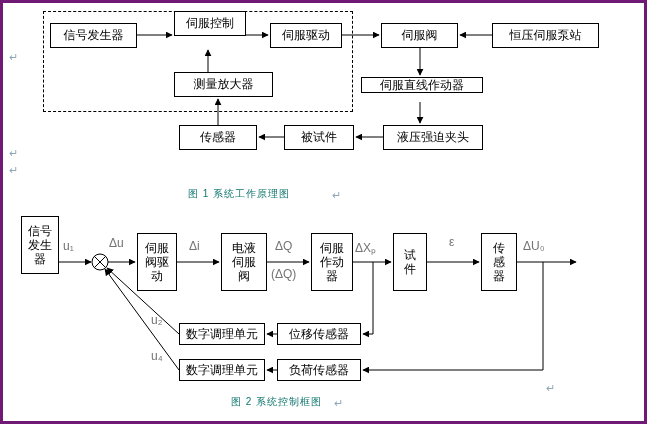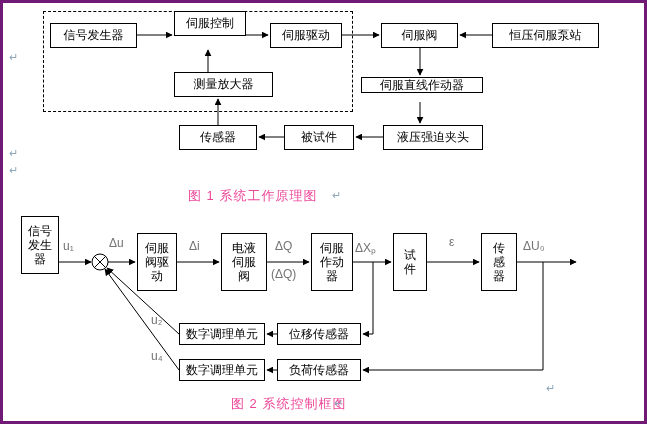--- a/index.html
+++ b/index.html
@@ -10,21 +10,21 @@
     font-family:"Liberation Sans", sans-serif; color:#000;
   }
   .box, .vbox {
     position:absolute; box-sizing:border-box; border:1px solid #000;
     background:#fff; display:flex; align-items:center; justify-content:center;
     text-align:center; font-size:12px; color:#000;
   }
   .box  { line-height:15px; white-space:nowrap; }
   .vbox { line-height:14px; white-space:pre-line; }
   .lbl { position:absolute; font-size:12px; color:#737373; white-space:nowrap; }
-  .caption { position:absolute; font-size:13px; color:#ec4899; letter-spacing:1px; white-space:nowrap; }
+  .caption { position:absolute; font-size:10px; color:#0f766e; letter-spacing:1px; white-space:nowrap; }
   .pmark { position:absolute; font-size:11px; color:#8fa8ba; }
   .dashed { position:absolute; border:1px dashed #000; }
   svg.wires { position:absolute; left:0; top:0; }
 </style>
 </head>
 <body>
 
 <div class="page">
 
   <svg class="wires" width="647" height="424">

